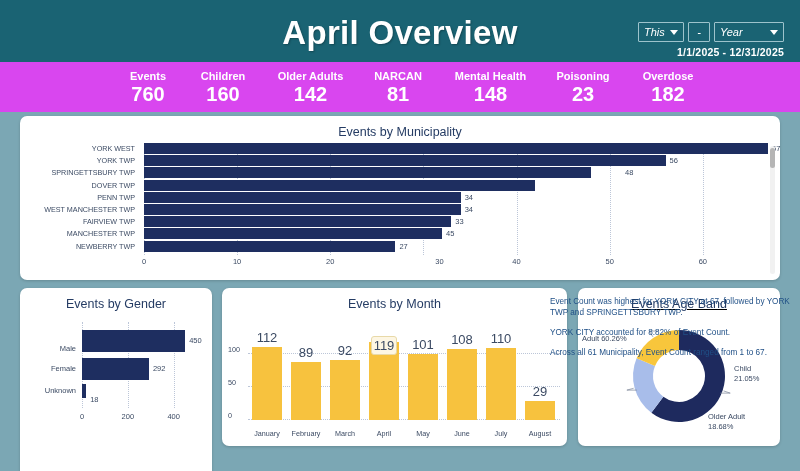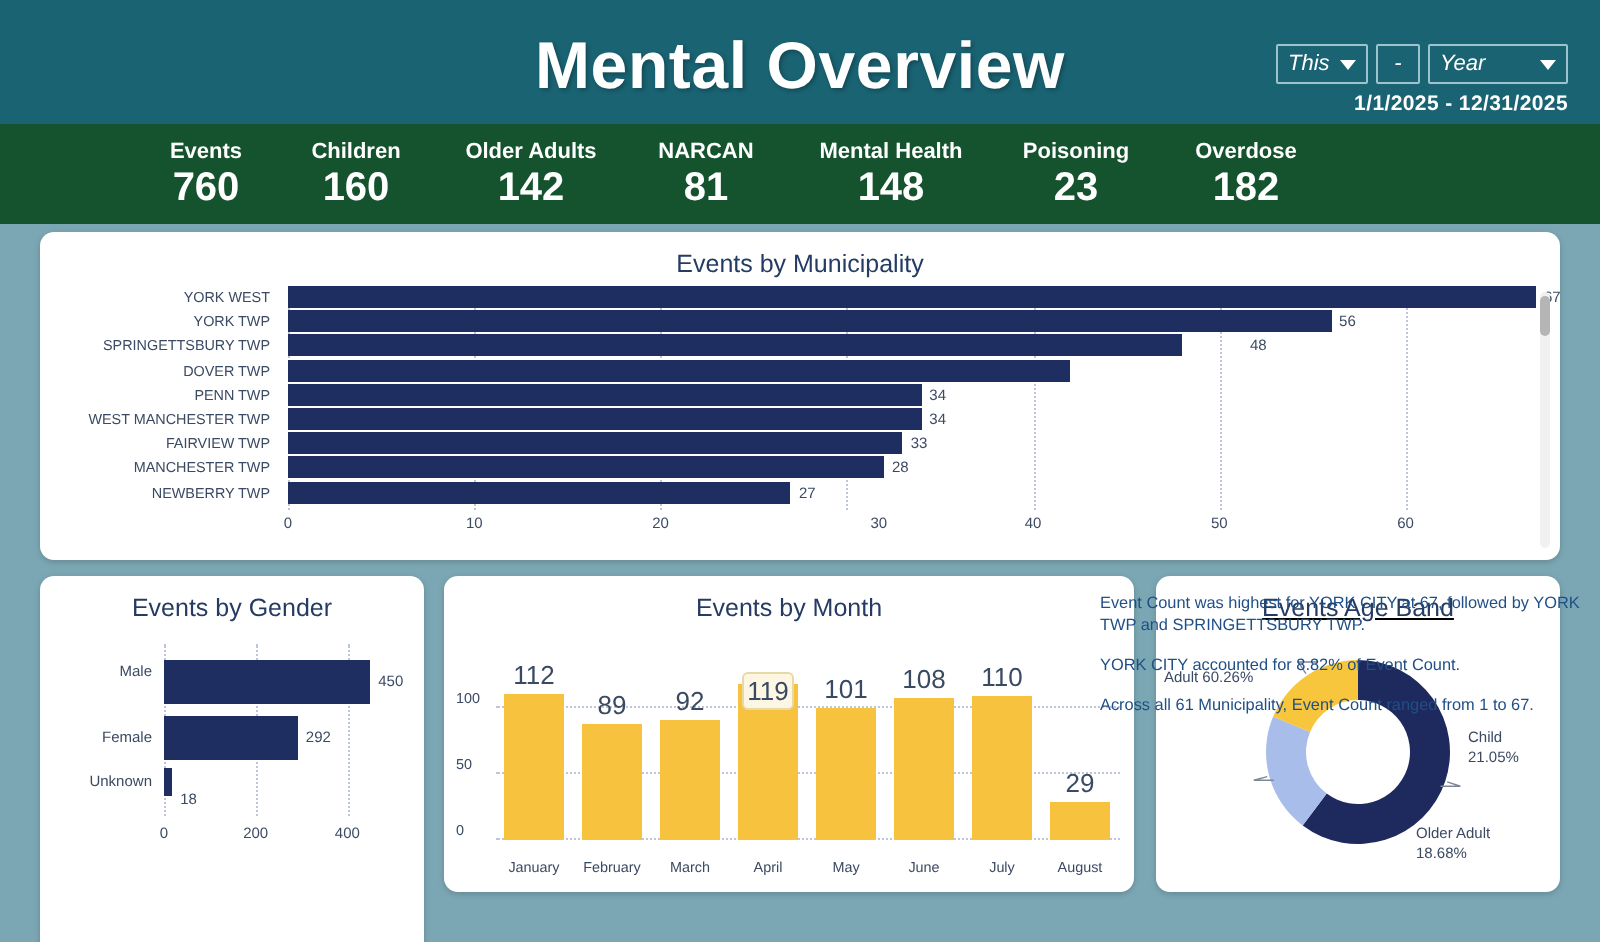--- a/index.html
+++ b/index.html
@@ -51,24 +51,24 @@
   }
   .date-range {
     position: absolute; right: 16px; top: 46px;
     color: #ffffff; font-size: 10.5px; font-weight: bold;
     letter-spacing: 0.2px;
   }
 
   
   .kpi-strip {
     position: absolute; left: 0; top: 62px; width: 800px; height: 50px;
-    background: #14532d;
+    background: #d946ef;
     display: flex;
     align-items: center;
-    padding-left: 68px;
+    padding-left: 113px;
   }
   .kpi { text-align: center; }
   .kpi-label {
     color: #ffffff; font-size: 11px; font-weight: bold;
     line-height: 14px; white-space: nowrap;
   }
   .kpi-value {
     color: #ffffff; font-size: 20px; font-weight: bold;
     line-height: 23px;
   }
@@ -190,21 +190,21 @@
 
   
   #card-age { left: 578px; top: 288px; width: 202px; height: 158px; text-decoration: underline; }
   .donut-wrap { position: absolute; left: 0; top: 24px; width: 202px; height: 134px; }
   .age-lbl { position: absolute; font-size: 7.5px; color: #3b4a63; line-height: 9.5px; }
 </style>
 </head>
 <body>
 
 <div class="header">
-  <div class="header-title">Mental Overview</div>
+  <div class="header-title">April Overview</div>
 
   <div class="date-controls">
     <div class="dd dd-this">
       <span>This</span>
       <span class="caret"></span>
     </div>
     <div class="dd dd-dash">
       <span>-</span>
     </div>
     <div class="dd dd-year">
@@ -294,21 +294,21 @@
         <div class="muni-val" style="left: 444.657px;">34</div>
       </div>
       <div class="muni-row" style="top: 73.2px;">
         <div class="muni-label">FAIRVIEW TWP</div>
         <div class="muni-bar" style="width: 307.343px; background: rgb(30, 46, 96);"></div>
         <div class="muni-val" style="left: 435.343px;">33</div>
       </div>
       <div class="muni-row" style="top: 85.4px;">
         <div class="muni-label">MANCHESTER TWP</div>
         <div class="muni-bar" style="width: 298.03px; background: rgb(30, 46, 96);"></div>
-        <div class="muni-val" style="left: 426.03px;">28</div>
+        <div class="muni-val" style="left: 426.03px;">45</div>
       </div>
       <div class="muni-row" style="top: 97.6px;">
         <div class="muni-label">NEWBERRY TWP</div>
         <div class="muni-bar" style="width: 251.463px; background: rgb(30, 46, 96);"></div>
         <div class="muni-val" style="left: 379.463px;">27</div>
       </div>
     </div>
   <div class="insight" id="muni-insight">
       <p>Event Count was highest for YORK CITY at 67, followed by YORK TWP and SPRINGETTSBURY TWP.</p>
       <p>YORK CITY accounted for 8.82% of Event Count.</p>
@@ -321,21 +321,21 @@
 
 <div class="card" id="card-gender">
   <div class="card-title">Events by Gender</div>
   <div class="gen-plot" id="gen-plot">
       <div class="gen-grid" style="left: 62px;"></div>
       <div class="gen-tick" style="left: 62px;">0</div>
       <div class="gen-grid" style="left: 107.833px;"></div>
       <div class="gen-tick" style="left: 107.833px;">200</div>
       <div class="gen-grid" style="left: 153.667px;"></div>
       <div class="gen-tick" style="left: 153.667px;">400</div>
-      <div class="gen-label" style="top: 15px;">Male</div>
+      <div class="gen-label" style="top: 28px;">Male</div>
       <div class="gen-bar" style="top: 14px; height: 22px; width: 103.125px; background: rgb(30, 46, 96);"></div>
       <div class="gen-val" style="left: 169.125px; top: 20px;">450</div>
       <div class="gen-label" style="top: 48px;">Female</div>
       <div class="gen-bar" style="top: 42px; height: 22px; width: 66.9167px; background: rgb(30, 46, 96);"></div>
       <div class="gen-val" style="left: 132.917px; top: 48px;">292</div>
       <div class="gen-label" style="top: 70px;">Unknown</div>
       <div class="gen-bar" style="top: 68px; height: 14px; width: 4.125px; background: rgb(30, 46, 96);"></div>
       <div class="gen-val" style="left: 70.125px; top: 79px;">18</div>
     </div>
 </div>

